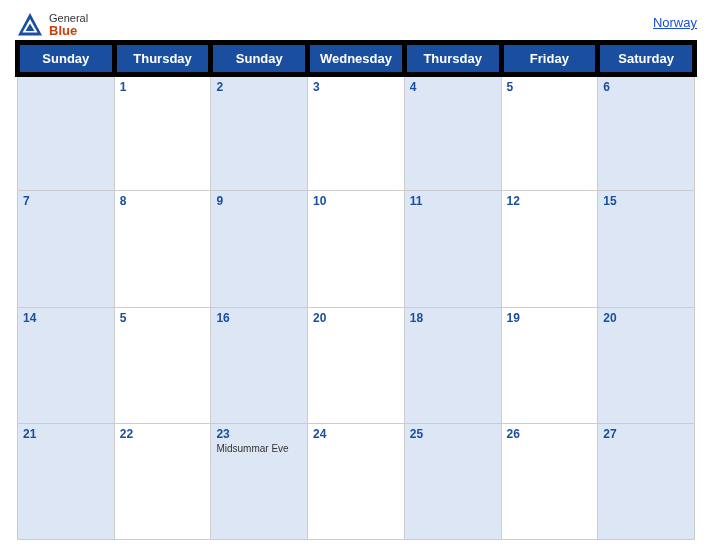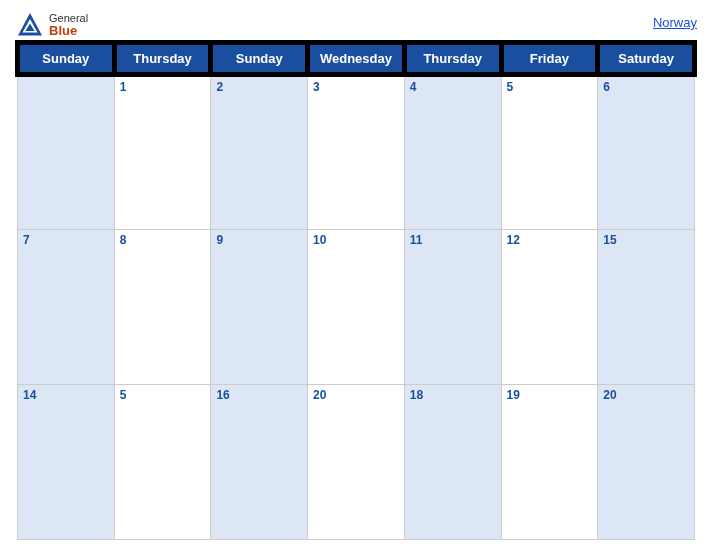--- a/index.html
+++ b/index.html
@@ -194,14 +194,38 @@
         <td class="blue-bg">
           <div class="day-num">18</div>
         </td>
         <td class="white-bg">
           <div class="day-num">19</div>
         </td>
         <td class="blue-bg">
           <div class="day-num">20</div>
         </td>
       </tr>
+      <tr>
+        <td class="blue-bg">
+          <div class="day-num">21</div>
+        </td>
+        <td class="white-bg">
+          <div class="day-num">22</div>
+        </td>
+        <td class="blue-bg">
+          <div class="day-num">23</div>
+          <div class="event-label">Midsummar Eve</div>
+        </td>
+        <td class="white-bg">
+          <div class="day-num">24</div>
+        </td>
+        <td class="blue-bg">
+          <div class="day-num">25</div>
+        </td>
+        <td class="white-bg">
+          <div class="day-num">26</div>
+        </td>
+        <td class="blue-bg">
+          <div class="day-num">27</div>
+        </td>
+      </tr>
     </tbody>
 </table>
 
 </body></html>

